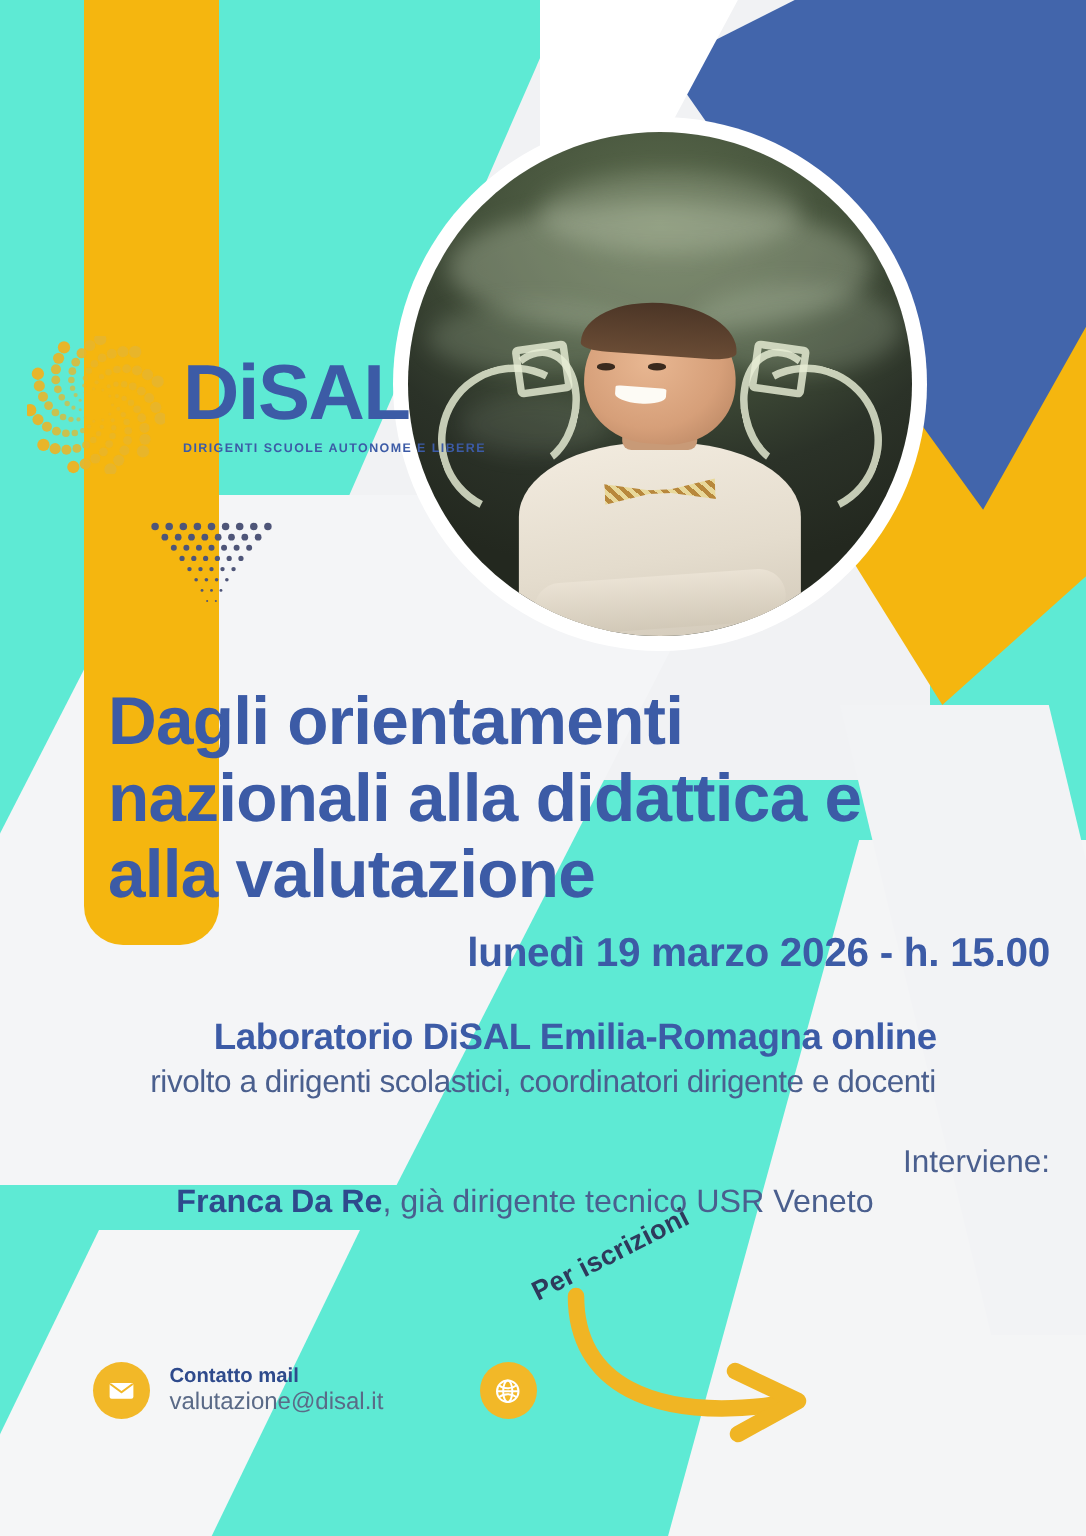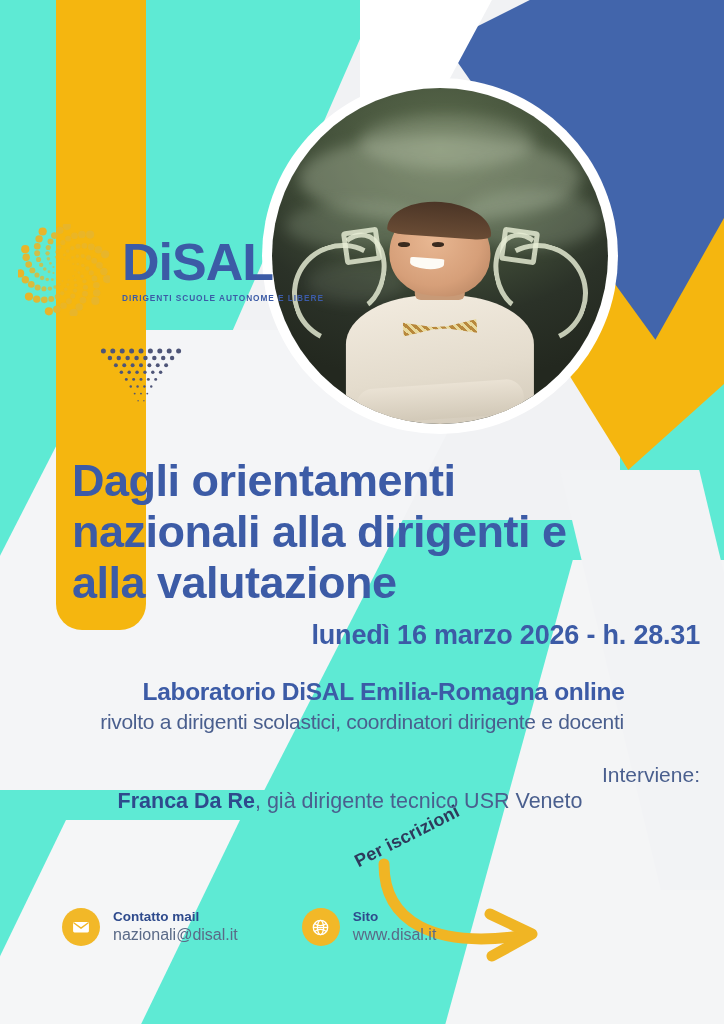--- a/index.html
+++ b/index.html
@@ -460,25 +460,25 @@
           <circle cx="45.00" cy="49.60" r="0.96"></circle>
           <circle cx="51.31" cy="49.60" r="0.96"></circle>
           <circle cx="42.10" cy="56.70" r="0.70"></circle>
           <circle cx="47.90" cy="56.70" r="0.70"></circle>
         </g>
     </svg>
   </div>
 
   <div class="title">
     <div>Dagli orientamenti</div>
-    <div>nazionali alla dirigenti e</div>
+    <div>nazionali alla didattica e</div>
     <div>alla valutazione</div>
   </div>
 
-  <div class="date">lunedì 16 marzo 2026 - h. 28.31</div>
+  <div class="date">lunedì 19 marzo 2026 - h. 15.00</div>
 
   <div class="lab">Laboratorio DiSAL Emilia-Romagna online</div>
   <div class="lab-sub">rivolto a dirigenti scolastici, coordinatori dirigente e docenti</div>
 
   <div class="speaker-label">Interviene:</div>
   <div class="speaker"><b>Franca Da Re</b><span>, già dirigente tecnico USR Veneto</span></div>
 
   <div class="iscrizioni">Per iscrizioni</div>
   <div class="arrow-wrap">
     <svg viewBox="0 0 200 110" width="200" height="110" aria-hidden="true">
@@ -491,37 +491,33 @@
 
     <div class="contact">
       <div class="cicon">
         <svg viewBox="0 0 24 24" width="20" height="20" aria-hidden="true">
           <rect x="2.5" y="6" width="19" height="12.5" rx="1.6" fill="#ffffff"></rect>
           <path d="M3.6 7.2 L12 13.4 L20.4 7.2" stroke="#f2b828" stroke-width="1.7" fill="none" stroke-linecap="round" stroke-linejoin="round"></path>
         </svg>
       </div>
       <div class="ctext">
         <div class="ctitle">Contatto mail</div>
-        <div class="cval">nazionali@disal.it</div>
+        <div class="cval">valutazione@disal.it</div>
       </div>
     </div>
 
     <div class="contact">
       <div class="cicon">
         <svg viewBox="0 0 24 24" width="21" height="21" aria-hidden="true">
           <g stroke="#ffffff" stroke-width="1.5" fill="none">
             <circle cx="12" cy="12" r="8.2"></circle>
             <ellipse cx="12" cy="12" rx="3.5" ry="8.2"></ellipse>
             <line x1="3.8" y1="12" x2="20.2" y2="12"></line>
             <path d="M5.2 7.4 A 11 11 0 0 0 18.8 7.4"></path>
             <path d="M5.2 16.6 A 11 11 0 0 1 18.8 16.6"></path>
           </g>
         </svg>
       </div>
-      <div class="ctext">
-        <div class="ctitle">Sito</div>
-        <div class="cval">www.disal.it</div>
-      </div>
     </div>
 
   </div>
 
 </div>
 
 </body></html>

